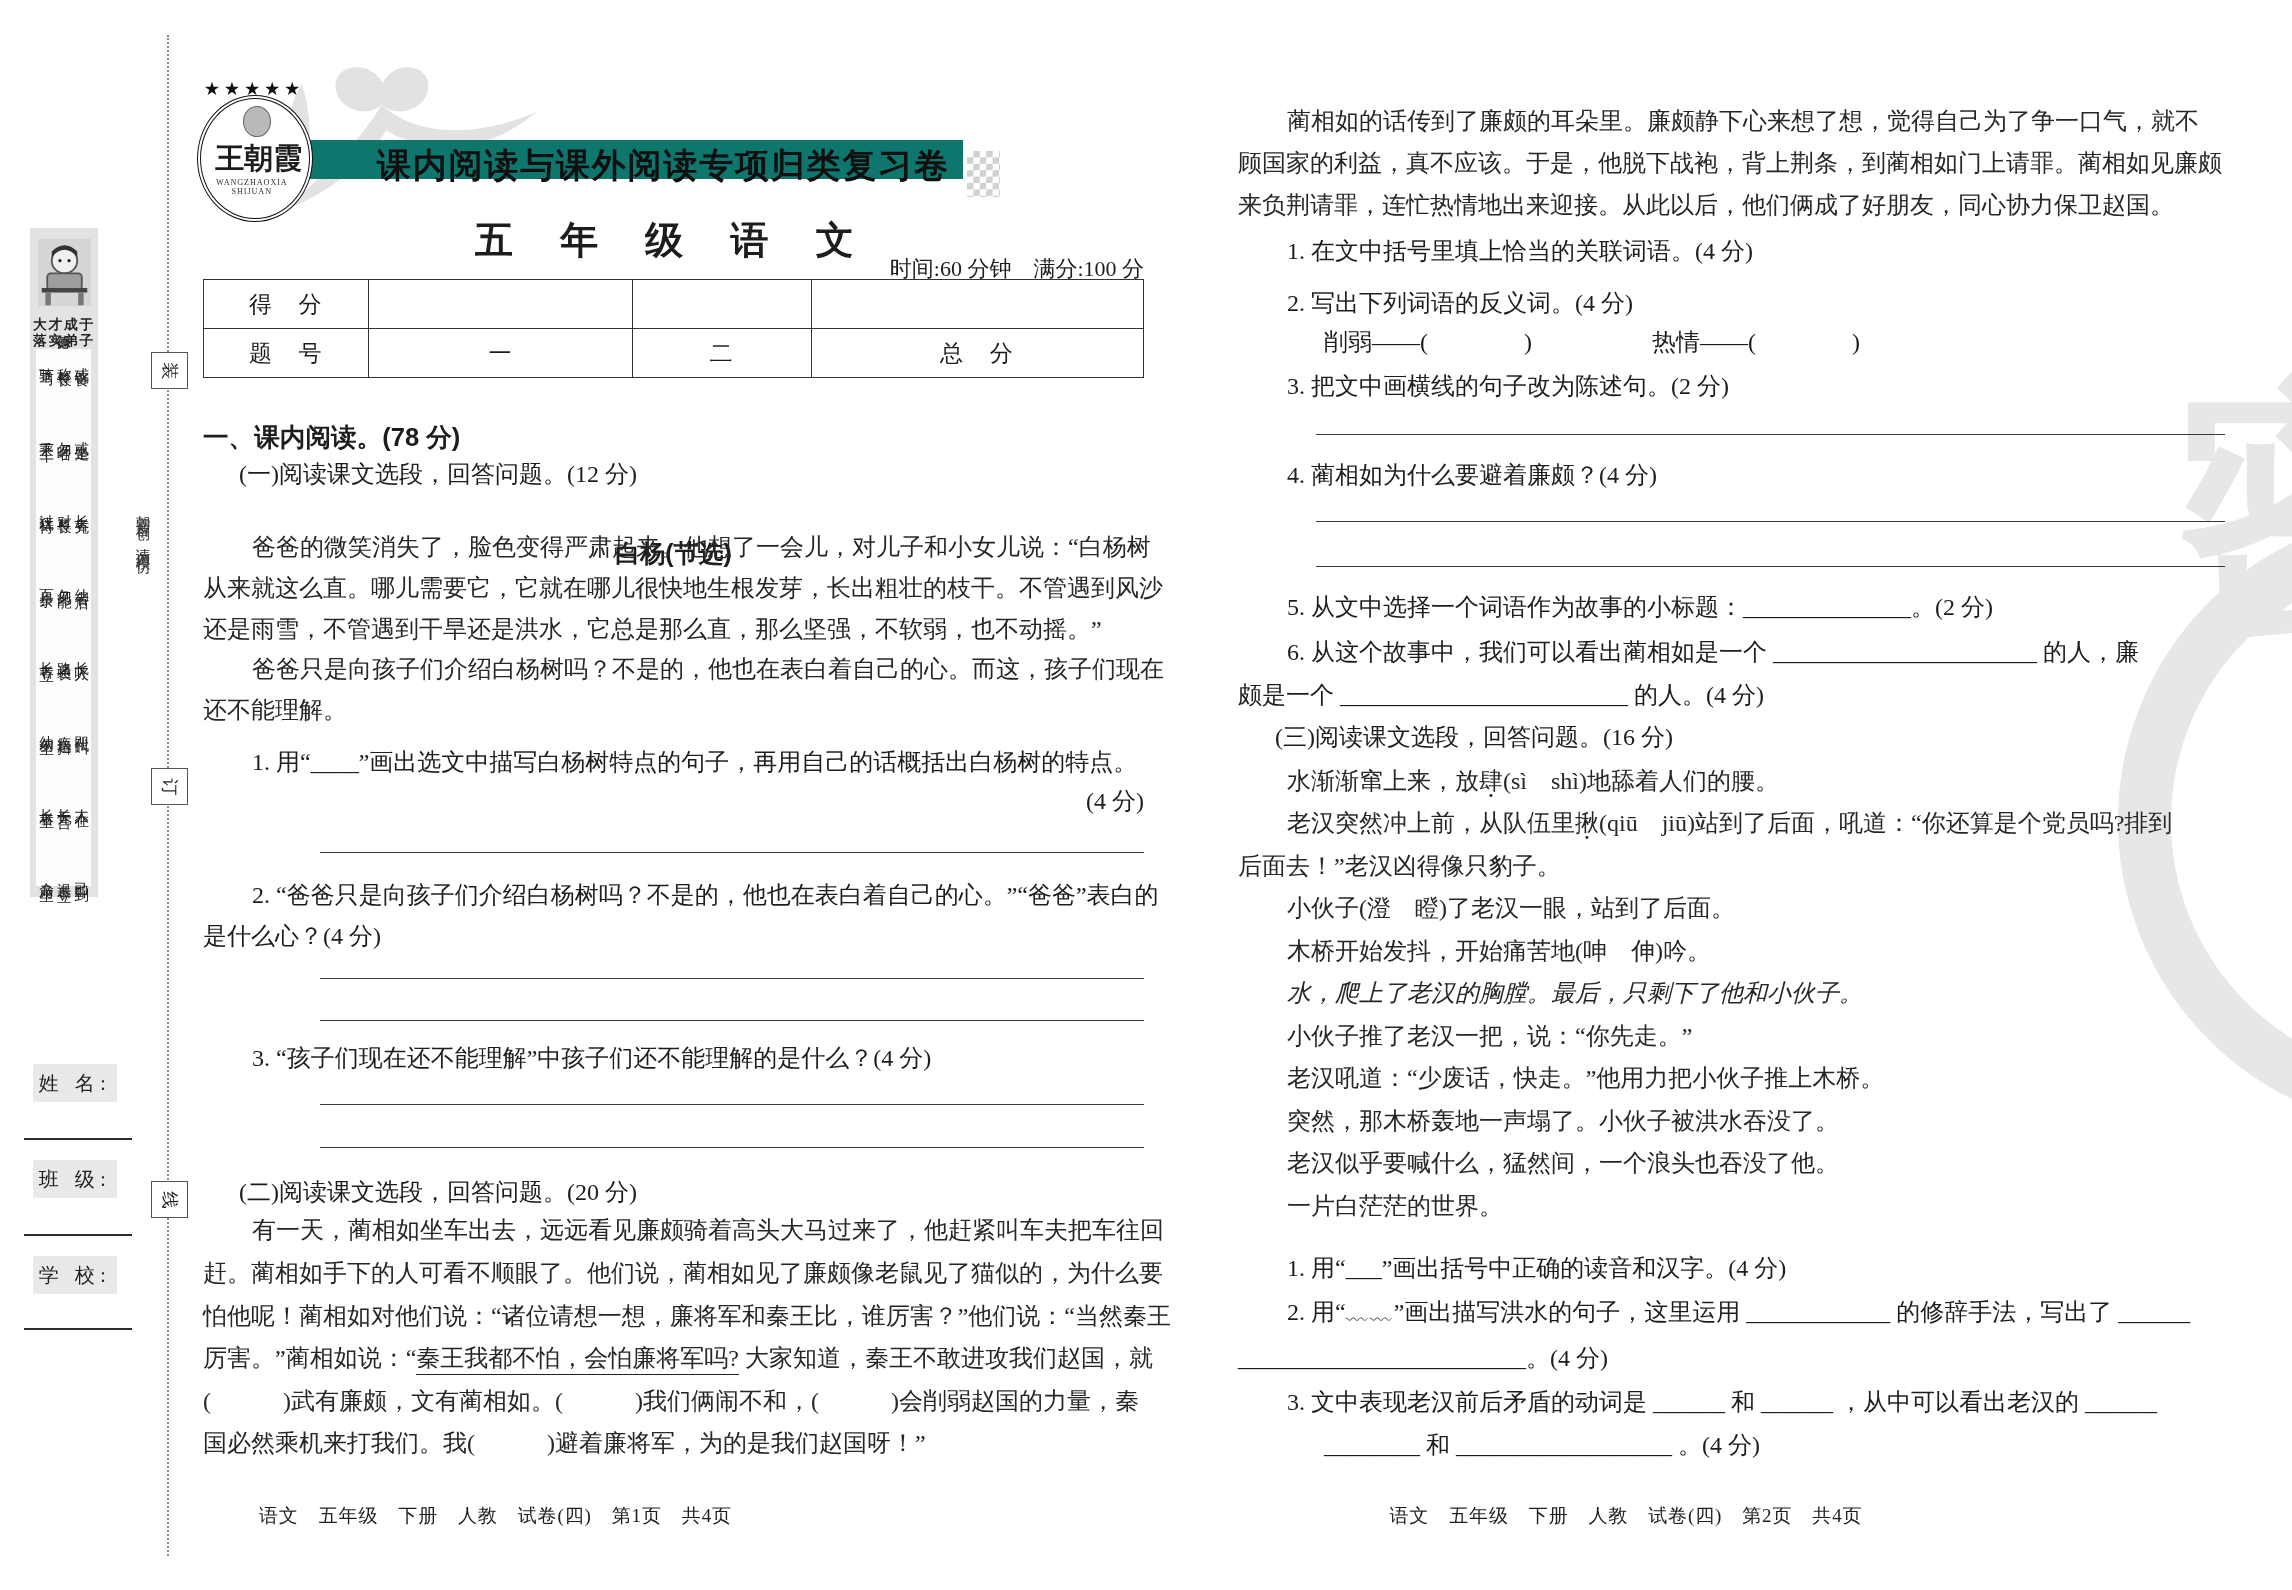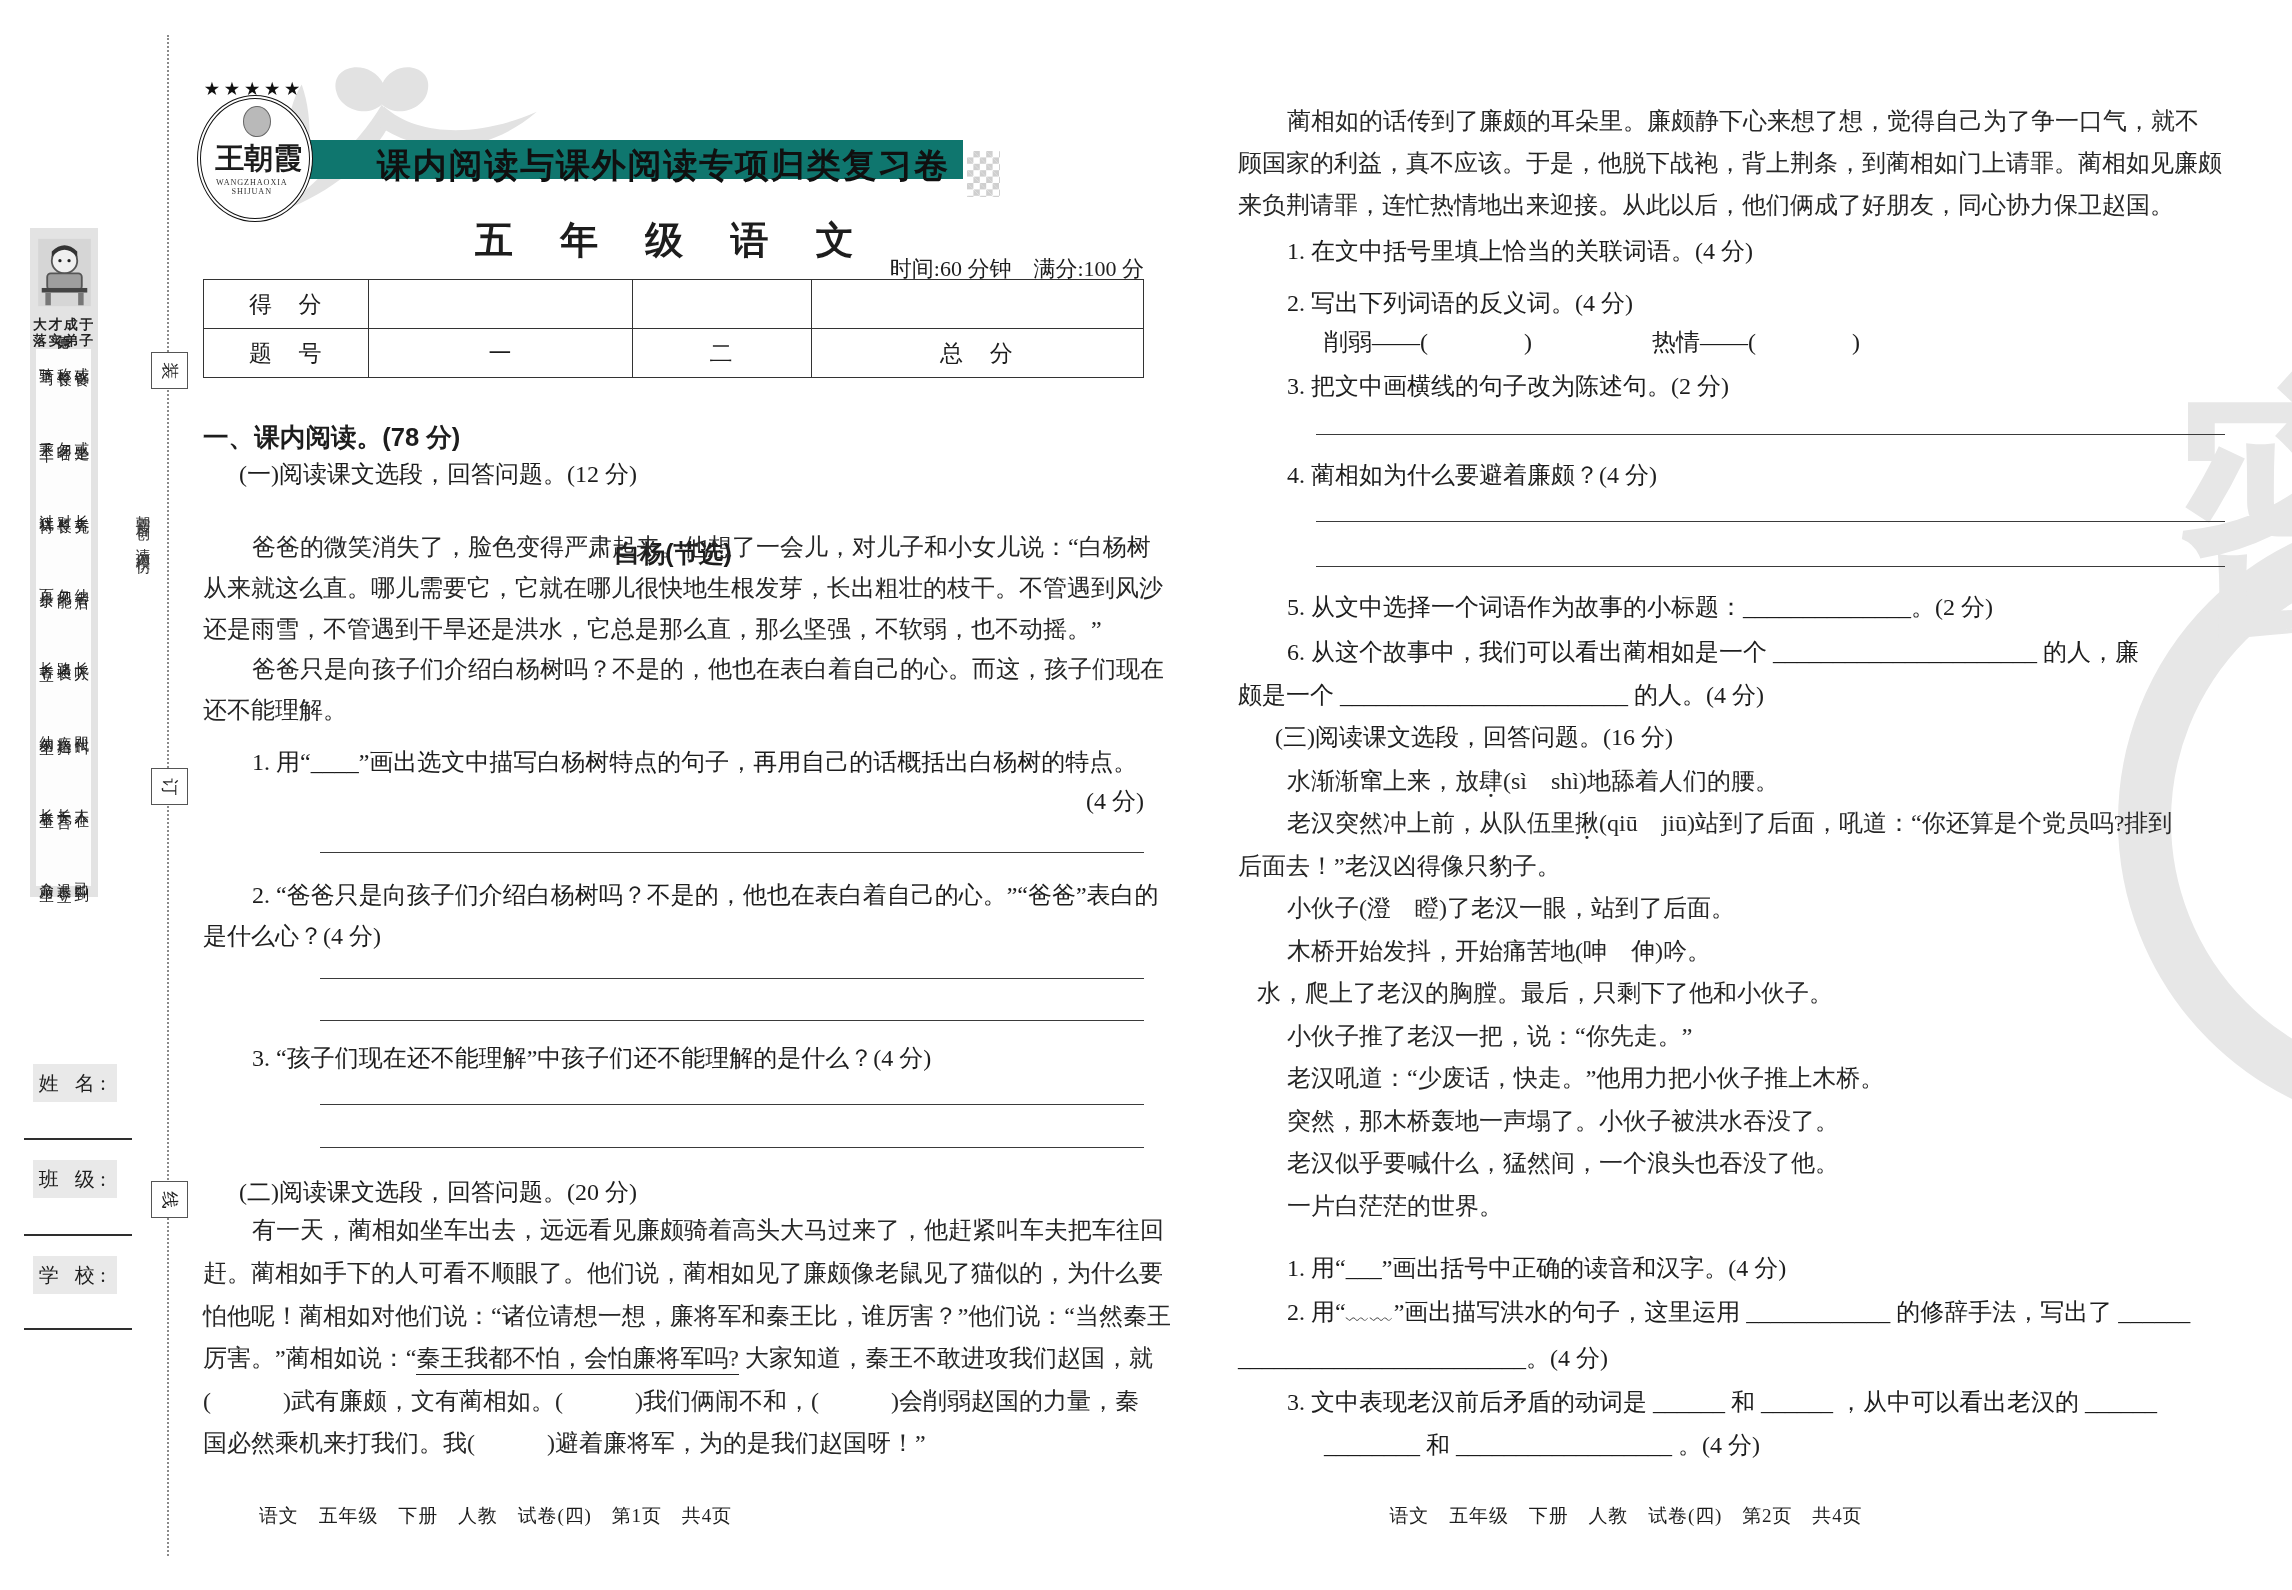--- a/index.html
+++ b/index.html
@@ -241,21 +241,21 @@
 <div class="ln" style="left:1287px;top:592px;">5. 从文中选择一个词语作为故事的小标题：______________。(2 分)</div>
 <div class="ln" style="left:1287px;top:637px;">6. 从这个故事中，我们可以看出蔺相如是一个 ______________________ 的人，廉</div>
 <div class="ln" style="left:1238px;top:680px;">颇是一个 ________________________ 的人。(4 分)</div>
 
 <div class="ln" style="left:1275px;top:722px;">(三)阅读课文选段，回答问题。(16 分)</div>
 <div class="ln kai" style="left:1287px;top:766px;"><span>水渐渐窜上来，放</span><span class="zdot">肆</span><span>(sì　shì)地舔着人们的腰。</span></div>
 <div class="ln kai" style="left:1287px;top:808px;"><span>老汉突然冲上前，从队伍里</span><span class="zdot">揪</span><span>(qiū　jiū)站到了后面，吼道：“你还算是个党员吗?排到</span></div>
 <div class="ln kai" style="left:1238px;top:851px;">后面去！”老汉凶得像只豹子。</div>
 <div class="ln kai" style="left:1287px;top:893px;">小伙子(澄　瞪)了老汉一眼，站到了后面。</div>
 <div class="ln kai" style="left:1287px;top:936px;">木桥开始发抖，开始痛苦地(呻　伸)吟。</div>
-<div class="ln kai" style="left:1257px;top:978px;">水，爬上了老汉的胸膛。最后，只剩下了他和小伙子。</div>
+<div class="ln kai" style="left:1287px;top:978px;font-style:italic;">水，爬上了老汉的胸膛。最后，只剩下了他和小伙子。</div>
 <div class="ln kai" style="left:1287px;top:1021px;">小伙子推了老汉一把，说：“你先走。”</div>
 <div class="ln kai" style="left:1287px;top:1063px;">老汉吼道：“少废话，快走。”他用力把小伙子推上木桥。</div>
 <div class="ln kai" style="left:1287px;top:1106px;">突然，那木桥轰地一声塌了。小伙子被洪水吞没了。</div>
 <div class="ln kai" style="left:1287px;top:1148px;">老汉似乎要喊什么，猛然间，一个浪头也吞没了他。</div>
 <div class="ln kai" style="left:1287px;top:1191px;">一片白茫茫的世界。</div>
 
 <div class="ln" style="left:1287px;top:1253px;">1. 用“___”画出括号中正确的读音和汉字。(4 分)</div>
 <div class="ln" style="left:1287px;top:1297px;">2. 用“﹏﹏”画出描写洪水的句子，这里运用 ____________ 的修辞手法，写出了 ______</div>
 <div class="ln" style="left:1238px;top:1343px;">________________________。(4 分)</div>
 <div class="ln" style="left:1287px;top:1387px;">3. 文中表现老汉前后矛盾的动词是 ______ 和 ______ ，从中可以看出老汉的 ______</div>

